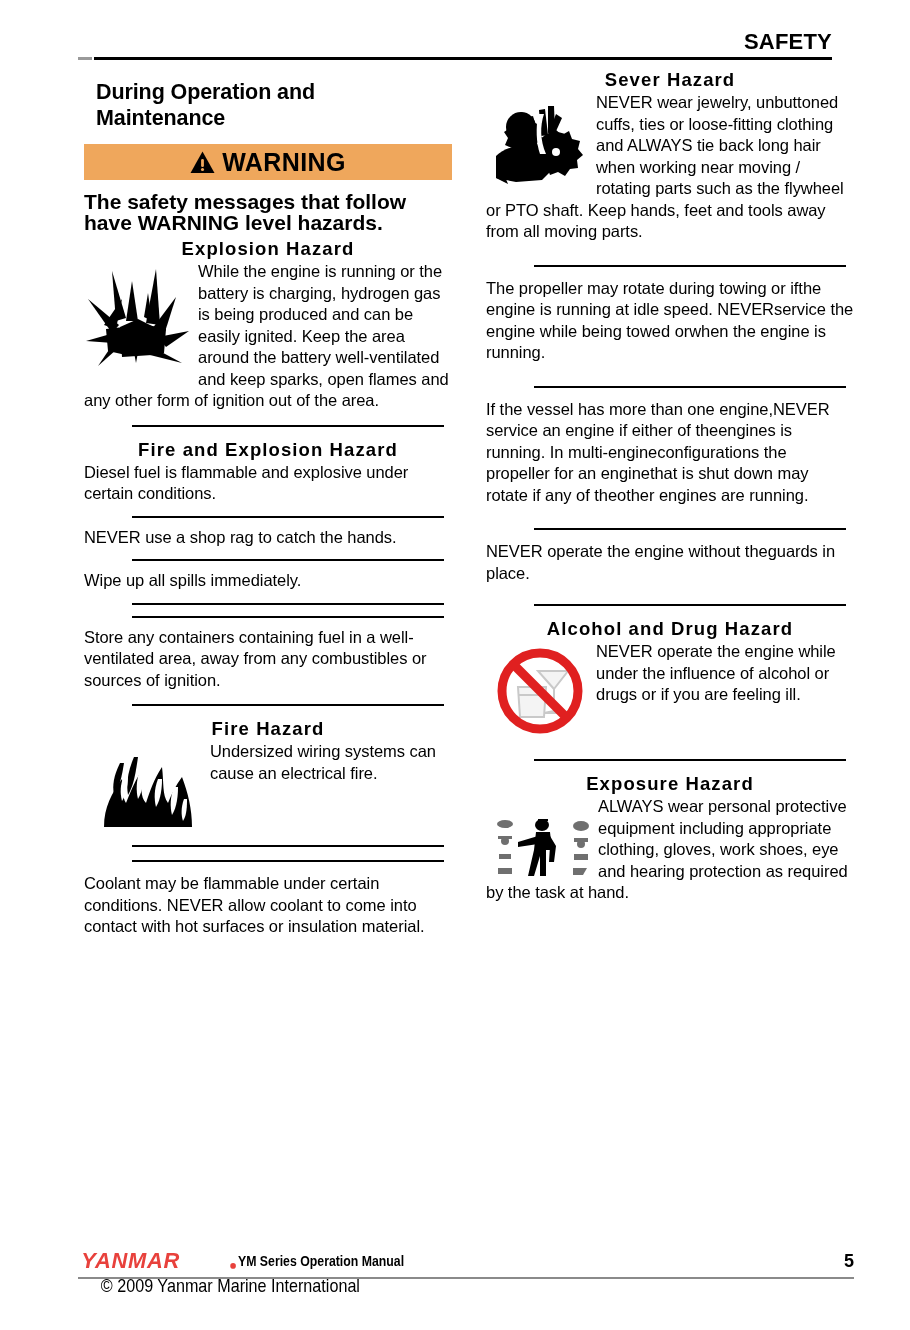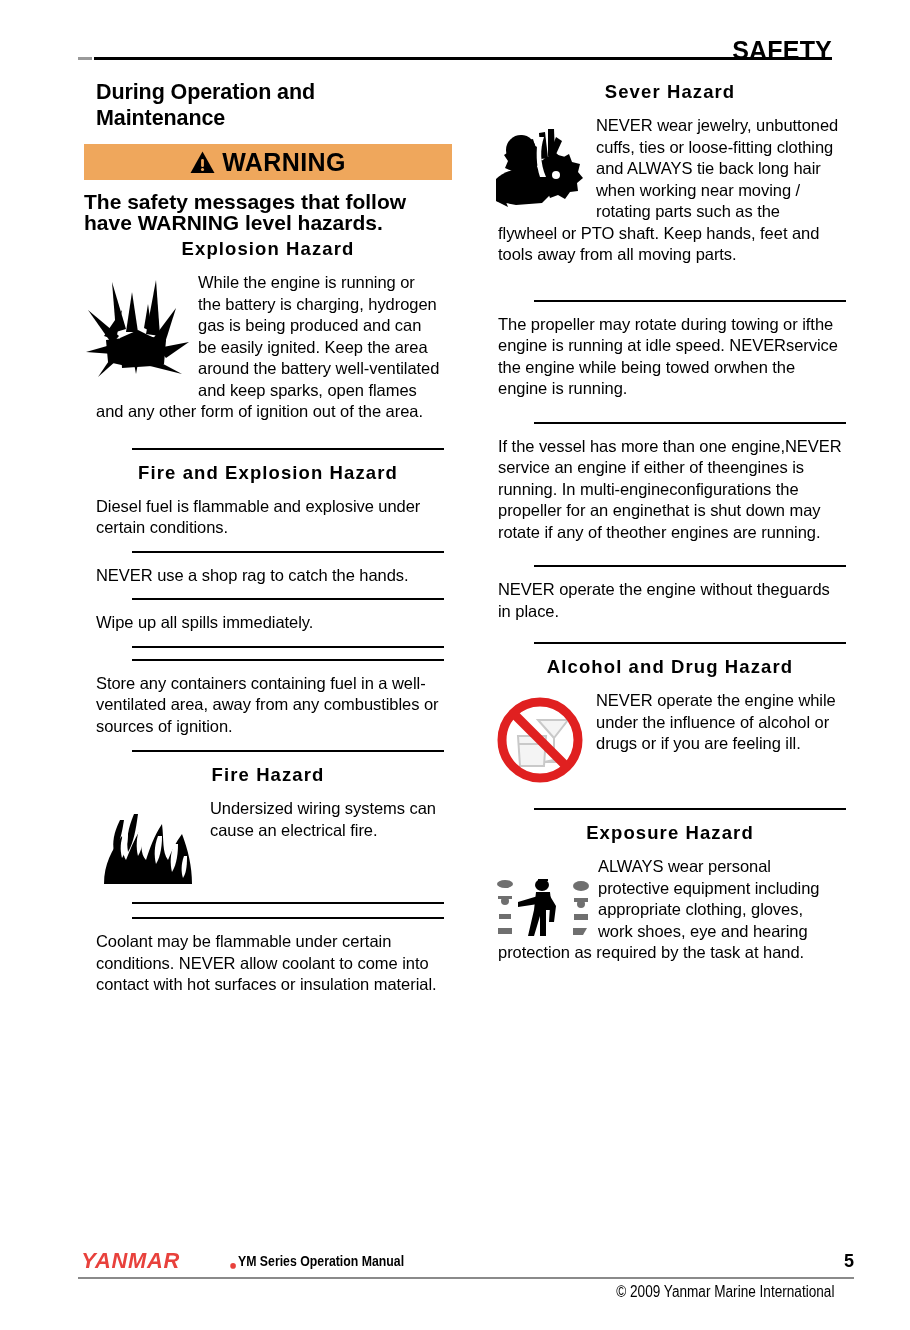--- a/index.html
+++ b/index.html
@@ -27,22 +27,22 @@
   .header {
     position: absolute;
     left: 78px;
     top: 24px;
     width: 754px;
     height: 42px;
   }
   .header-title {
     position: absolute;
     right: 0;
-    top: 12px;
-    font-size: 25px;
+    top: 4px;
+    font-size: 22px;
     font-weight: bold;
     letter-spacing: 0.2px;
     line-height: 28px;
     text-align: center;
   }
   .header-rule {
     position: absolute;
     left: 16px;
     right: 0;
     top: 33px;
@@ -120,21 +120,21 @@
     height: 2px;
     background: #000;
     margin: 13px 8px 11px 48px;
   }
   .sep-tight { margin-top: 11px; margin-bottom: 9px; }
 
   
   p.body {
     font-size: 16.5px;
     line-height: 21.5px;
-    margin: 12px;
+    margin: 0;
     letter-spacing: -0.05px;
   }
 
   
   .icon-float {
     float: left;
     shape-margin: 4px;
   }
   .clearfix::after { content: ""; display: block; clear: both; }
 
@@ -177,23 +177,23 @@
     right: 0;
     top: 2px;
     font-size: 18px;
     font-weight: bold;
     line-height: 22px;
   }
   .footer-copy {
     position: absolute;
     left: 0;
     right: 0;
-    top: 34px;
-    text-align: right;
-    font-size: 16px;
+    top: 28px;
+    text-align: left;
+    font-size: 19px;
     line-height: 20px;
   }
   .footer-copy span {
     display: inline-block;
     transform: scaleX(0.85);
     transform-origin: center center;
     white-space: nowrap;
   }
 </style>
 </head>
@@ -283,21 +283,21 @@
     </div>
 
     <div class="sep" style="margin-top:16px"></div>
 
     <div class="sep"></div>
     <p class="body">Coolant may be flammable under certain conditions. NEVER allow coolant to come into contact with hot surfaces or insulation material.</p>
   </div>
 
   <div class="col col-right">
 
-    <div class="haz-title" style="margin-top:12px">Sever Hazard</div>
+    <div class="haz-title" style="margin-top:0">Sever Hazard</div>
     <div class="clearfix">
       <svg class="icon-float" width="98" height="98" viewBox="0 0 98 98" style="margin:2px 8px 0 4px;">
         <g fill="#000">
 
           <path d="M32 18 l4 6 7-2 2 7 7 3 -3 7 4 6 -6 4 1 7 -7 1 -4 6 -6 -4 -7 2 -2 -7 -7 -3 3 -7 -4 -6 6 -4 -1 -7 7 -1z"></path>
           <circle cx="31" cy="33" r="15"></circle>
 
           <path d="M66 36 l6 5 7 -4 3 8 8 2 -2 8 5 6 -6 5 1 8 -8 1 -5 7 -7 -4 -8 3 -3 -8 -8 -2 2 -8 -5 -6 6 -5 -1 -8 8 -1z"></path>
           <circle cx="66" cy="58" r="20"></circle>
 

